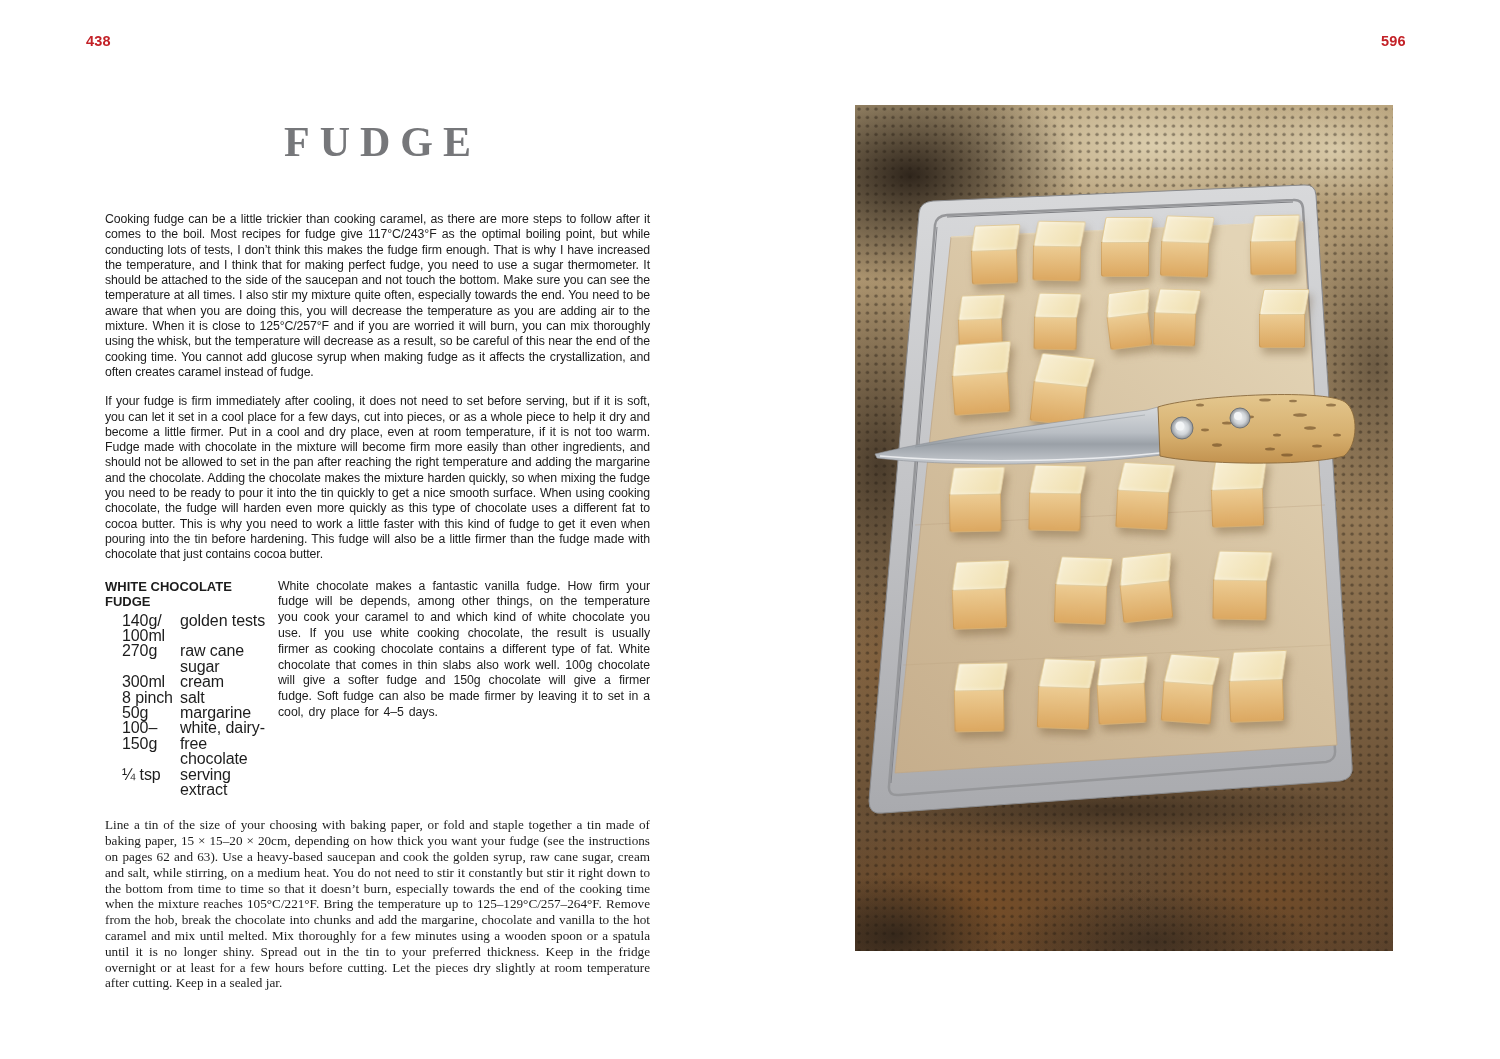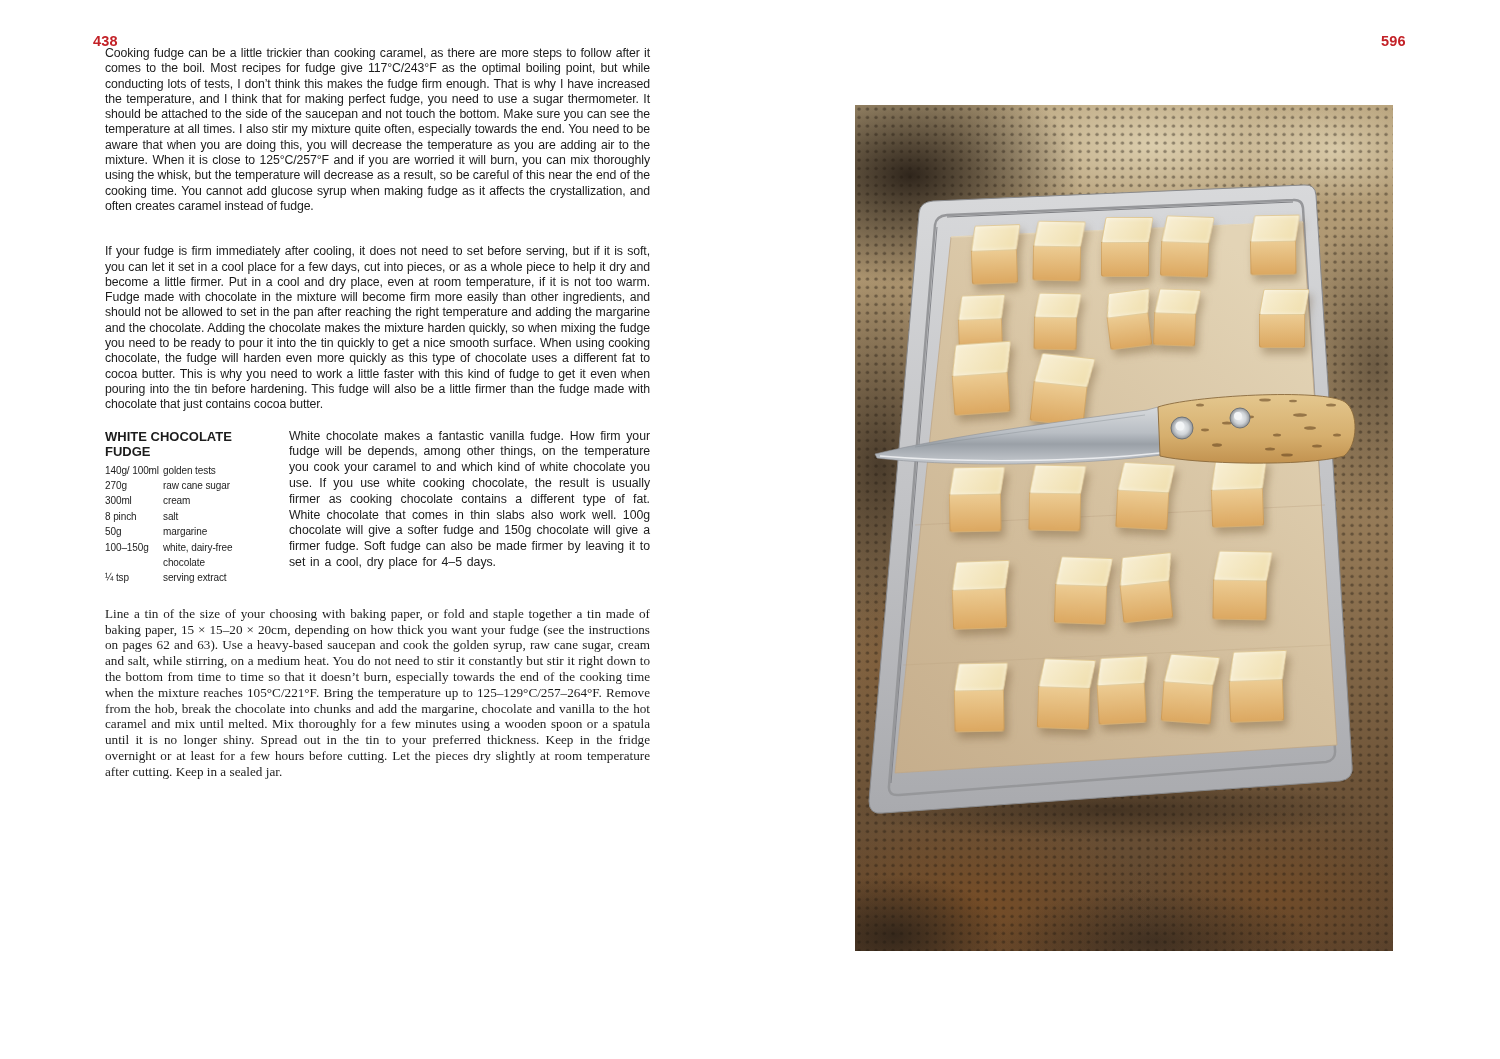--- a/index.html
+++ b/index.html
@@ -1,38 +1,38 @@
 <!DOCTYPE html>
 <html><head>
 <meta charset="utf-8">
 <style>
   html,body{margin:0;padding:0;}
   body{width:1500px;height:1059px;background:#ffffff;font-family:"Liberation Sans",sans-serif;color:#1c1c1c;}
   .spread{position:relative;width:1500px;height:1059px;background:#ffffff;overflow:hidden;}
 
   .page-num{position:absolute;top:33px;font-size:14.5px;font-weight:bold;color:#c32127;letter-spacing:.2px;}
-  .page-num.left{left:93px;}
+  .page-num.left{left:86px;}
   .page-num.right{left:1381px;}
 
   
   .left-page{position:absolute;left:105px;top:0;width:545px;}
   .chapter-title{margin:118px 0 0;padding-left:10px;text-align:center;
     font-family:"Liberation Serif",serif;font-weight:bold;font-size:42px;line-height:48px;
     letter-spacing:10px;color:#76777a;}
   p{margin:0;}
-  .intro{margin-top:30px;font-size:12.3px;line-height:15.3px;letter-spacing:-.1px;
+  .intro{margin-top:14px;font-size:12.3px;line-height:15.3px;letter-spacing:-.1px;
     text-align:justify;}
   .intro.first{margin-top:46px;}
   .recipe-row{display:flex;align-items:flex-start;margin-top:16px;}
   .ingredients{width:172px;flex:none;}
   .recipe-heading{margin:0 0 3px;font-size:13px;line-height:15.5px;font-weight:bold;letter-spacing:0;}
-  .ing-row{display:flex;font-size:10px;line-height:15.4px;letter-spacing:-.1px;}
+  .ing-row{display:flex;font-size:16px;line-height:15.4px;letter-spacing:-.1px;margin-left:17px;}
   .ing-qty{width:58px;flex:none;}
   .ing-name{flex:1;}
-  .recipe-desc{flex:1;margin-left:12px;font-size:12.3px;line-height:15.8px;letter-spacing:-.05px;
+  .recipe-desc{flex:1;margin-left:1px;font-size:12.3px;line-height:15.8px;letter-spacing:-.05px;
     text-align:justify;word-spacing:1.5px;}
   .method{margin-top:20px;font-family:"Liberation Serif",serif;font-size:13.2px;line-height:15.8px;
     text-align:justify;}
 
   
   .photo{position:absolute;left:855px;top:105px;width:538px;height:846px;overflow:hidden;background:#8f7452;}
   .photo-bg{position:absolute;inset:0;width:100%;height:100%;display:block;}
   .cubes-layer{position:absolute;inset:0;}
   .cube{position:absolute;filter:drop-shadow(3px 6px 4px rgba(95,65,30,.35));}
   .cube-top{transform:skewX(-10deg);transform-origin:0 100%;border-radius:2px;
@@ -43,20 +43,21 @@
 </style>
 </head>
 <body>
 
 <div class="spread">
 
   <span class="page-num left">438</span>
   <span class="page-num right">596</span>
 
   <div class="left-page">
+    <h1 class="chapter-title">FUDGE</h1>
     <p class="intro first">Cooking fudge can be a little trickier than cooking caramel, as there are more steps to follow after it comes to the boil. Most recipes for fudge give 117°C/243°F as the optimal boiling point, but while conducting lots of tests, I don’t think this makes the fudge firm enough. That is why I have increased the temperature, and I think that for making perfect fudge, you need to use a sugar thermometer. It should be attached to the side of the saucepan and not touch the bottom. Make sure you can see the temperature at all times. I also stir my mixture quite often, especially towards the end. You need to be aware that when you are doing this, you will decrease the temperature as you are adding air to the mixture. When it is close to 125°C/257°F and if you are worried it will burn, you can mix thoroughly using the whisk, but the temperature will decrease as a result, so be careful of this near the end of the cooking time. You cannot add glucose syrup when making fudge as it affects the crystallization, and often creates caramel instead of fudge.</p>
     <p class="intro">If your fudge is firm immediately after cooling, it does not need to set before serving, but if it is soft, you can let it set in a cool place for a few days, cut into pieces, or as a whole piece to help it dry and become a little firmer. Put in a cool and dry place, even at room temperature, if it is not too warm. Fudge made with chocolate in the mixture will become firm more easily than other ingredients, and should not be allowed to set in the pan after reaching the right temperature and adding the margarine and the chocolate. Adding the chocolate makes the mixture harden quickly, so when mixing the fudge you need to be ready to pour it into the tin quickly to get a nice smooth surface. When using cooking chocolate, the fudge will harden even more quickly as this type of chocolate uses a different fat to cocoa butter. This is why you need to work a little faster with this kind of fudge to get it even when pouring into the tin before hardening. This fudge will also be a little firmer than the fudge made with chocolate that just contains cocoa butter.</p>
 
     <div class="recipe-row">
       <div class="ingredients">
         <h2 class="recipe-heading">WHITE CHOCOLATE FUDGE</h2>
         <div>
             <div class="ing-row">
               <span class="ing-qty">140g/ 100ml</span>
               <span class="ing-name">golden tests</span>

